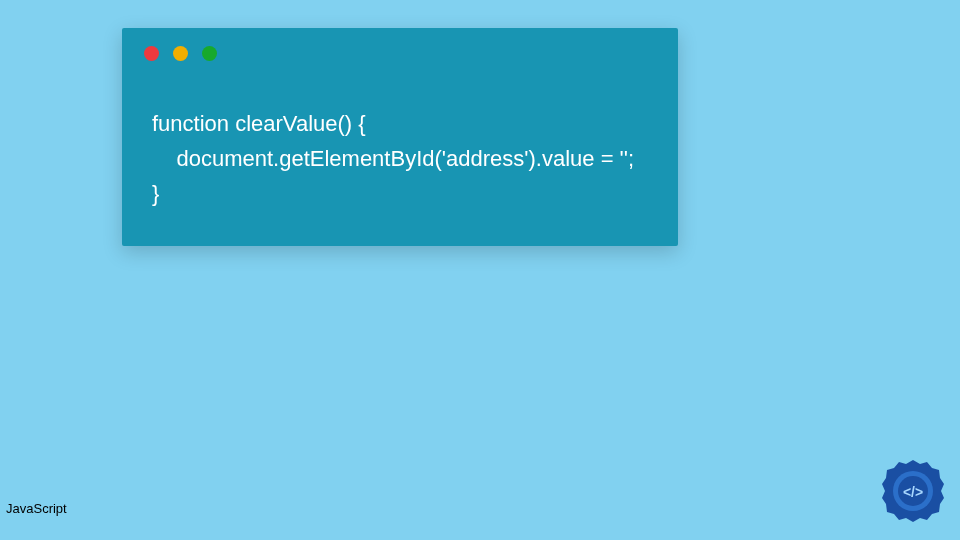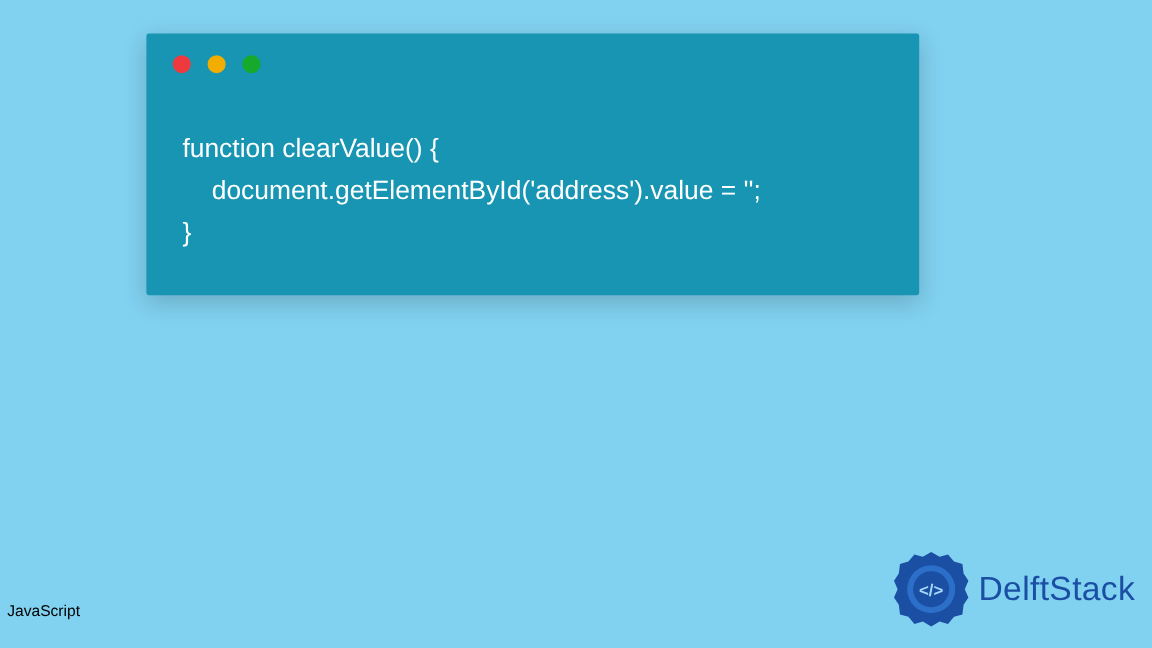--- a/index.html
+++ b/index.html
@@ -8,21 +8,21 @@
     height: 540px;
     background: #81d1f0;
     font-family: -apple-system, BlinkMacSystemFont, "Segoe UI", Arial, sans-serif;
     position: relative;
     overflow: hidden;
   }
   .code-window {
     position: absolute;
     top: 28px;
     left: 122px;
-    width: 644px;
+    width: 556px;
     height: 218px;
     background: #1895b3;
     border-radius: 2px;
     box-shadow: 0 6px 20px rgba(0,0,0,0.18);
   }
   .traffic-lights {
     position: absolute;
     top: 18px;
     left: 22px;
     display: flex;
@@ -110,14 +110,13 @@
   <div class="delft-gear">
     <svg viewBox="0 0 66 66">
       <g fill="#1a4fa3">
         <polygon points="33,2 40,6 47,4 52,10 59,12 60,20 64,26 61,33 64,40 60,46 59,54 52,56 47,62 40,60 33,64 26,60 19,62 14,56 7,54 6,46 2,40 5,33 2,26 6,20 7,12 14,10 19,4 26,6"></polygon>
       </g>
       <circle cx="33" cy="33" r="20" fill="#2b6fc9"></circle>
       <circle cx="33" cy="33" r="15" fill="#1a4fa3"></circle>
       <text x="33" y="39" text-anchor="middle" font-family="Arial" font-weight="700" font-size="14" fill="#a9d8ff">&lt;/&gt;</text>
     </svg>
   </div>
-  <div class="delft-text">DelftStack</div>
 </div>
 
 </body></html>

